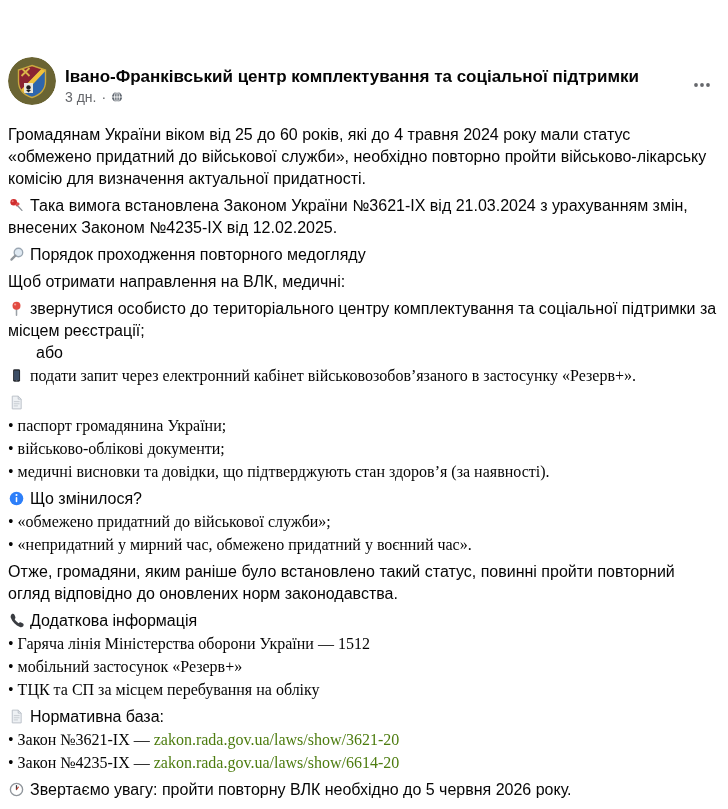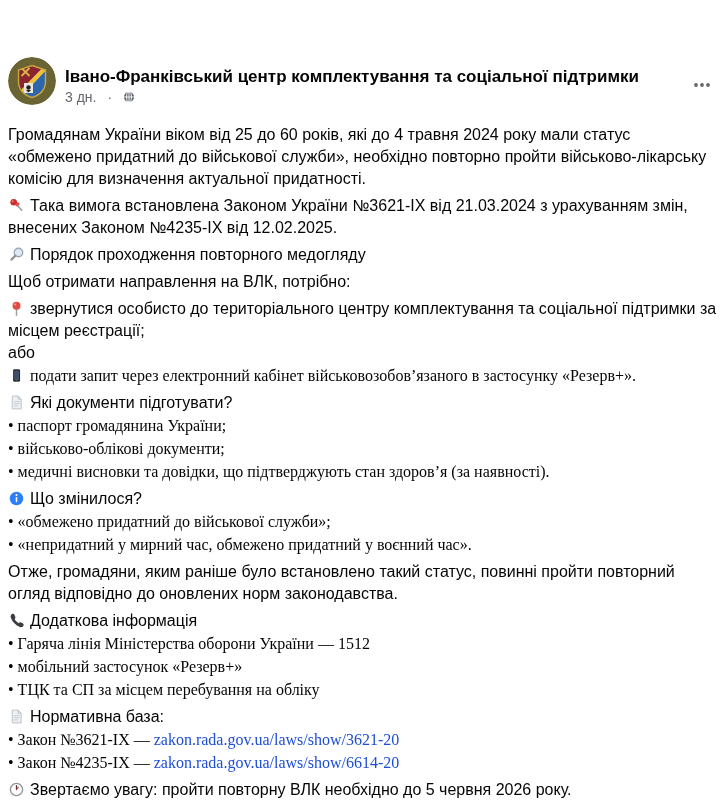--- a/index.html
+++ b/index.html
@@ -7,31 +7,31 @@
     width:728px;height:809px;overflow:hidden;background:#ffffff;
     font-family:"Liberation Sans","DejaVu Sans",sans-serif;
     color:#050505;-webkit-font-smoothing:antialiased;
   }
   .post{width:728px;}
   
   .post-header{display:flex;align-items:flex-end;padding:16px 14px 0 8px;margin-top:41px;}
   .avatar{width:48px;height:48px;border-radius:50%;overflow:hidden;flex:0 0 48px;cursor:pointer;}
   .header-text{margin-left:9px;flex:1 1 auto;min-width:0;padding-top:3px;}
   .page-name{font-size:17px;font-weight:700;line-height:21px;color:#050505;cursor:pointer;}
-  .meta{display:flex;align-items:center;gap:10px;margin-top:2px;
+  .meta{display:flex;align-items:center;gap:4px;margin-top:2px;
         font-size:14px;color:#65676b;line-height:16px;}
   .meta .sep{padding:0 1px;}
   .menu-btn{flex:0 0 auto;padding:6px 2px;margin-top:6px;cursor:pointer;border-radius:50%;}
   
   .post-body{padding:6px 10px 0 8px;font-size:16px;line-height:22px;}
   .para{margin:5px 0 0 0;}
   .para.first{margin-top:13px;}
-  .tight{margin-top:0;}
+  .tight{margin-top:0;margin-left:28px;}
   .li{margin:1px 0 0 0;font-family:Liberation Serif, serif;}
-  .link{color:#1d4ed8;text-decoration:none;cursor:pointer;}
+  .link{color:#4d7c0f;text-decoration:none;cursor:pointer;}
   
   .ic{display:inline-block;width:17px;height:17px;vertical-align:-3px;margin-right:5px;}
   .ic svg{display:block;width:100%;height:100%;}
   .globe{display:inline-block;width:12px;height:12px;}
   .globe svg{display:block;width:100%;height:100%;}
 </style>
 </head>
 <body>
 
 <div class="post">
@@ -103,21 +103,21 @@
 
     <p class="para">
       <span class="ic">
         <svg viewBox="0 0 20 20">
           <circle cx="12.3" cy="7.6" r="5" fill="#dfe9f2" stroke="#9aa6b2" stroke-width="1.6"></circle>
           <path d="M8.7 11.3 L4 16" stroke="#8f959b" stroke-width="2.6" stroke-linecap="round"></path>
         </svg>
       </span><span>Порядок проходження повторного медогляду</span>
     </p>
 
-    <p class="para">Щоб отримати направлення на ВЛК, потрібно:</p>
+    <p class="para">Щоб отримати направлення на ВЛК, медичні:</p>
 
     <p class="para">
       <span class="ic">
         <svg viewBox="0 0 20 20">
           <path d="M10 11 V18" stroke="#9aa0a6" stroke-width="1.8" stroke-linecap="round"></path>
           <circle cx="10" cy="6.8" r="4.7" fill="#e24b41"></circle>
           <circle cx="8.4" cy="5.3" r="1.3" fill="#f4a19a"></circle>
         </svg>
       </span><span>звернутися особисто до територіального центру комплектування та соціальної підтримки за місцем реєстрації;</span>
     </p>
@@ -134,21 +134,21 @@
       </span><span>подати запит через електронний кабінет військовозобов’язаного в застосунку «Резерв+».</span>
     </p>
 
     <p class="para">
       <span class="ic">
         <svg viewBox="0 0 20 20">
           <path d="M5 2.5 H12 L15.5 6 V17.5 H5 Z" fill="#eef1f4" stroke="#b9c0c7" stroke-width="1.1"></path>
           <path d="M12 2.5 V6 H15.5" fill="none" stroke="#b9c0c7" stroke-width="1.1"></path>
           <path d="M6.8 9 H13.6 M6.8 11.5 H13.6 M6.8 14 H11.6" stroke="#c0c6cc" stroke-width="1"></path>
         </svg>
-      </span><span>Які документи підготувати?</span>
+      </span>
     </p>
 
     <div class="para li">• паспорт громадянина України;</div>
     <div class="li">• військово-облікові документи;</div>
     <div class="li">• медичні висновки та довідки, що підтверджують стан здоров’я (за наявності).</div>
 
     <p class="para">
       <span class="ic">
         <svg viewBox="0 0 20 20">
           <circle cx="10" cy="10" r="8" fill="#2d7ff9"></circle>

